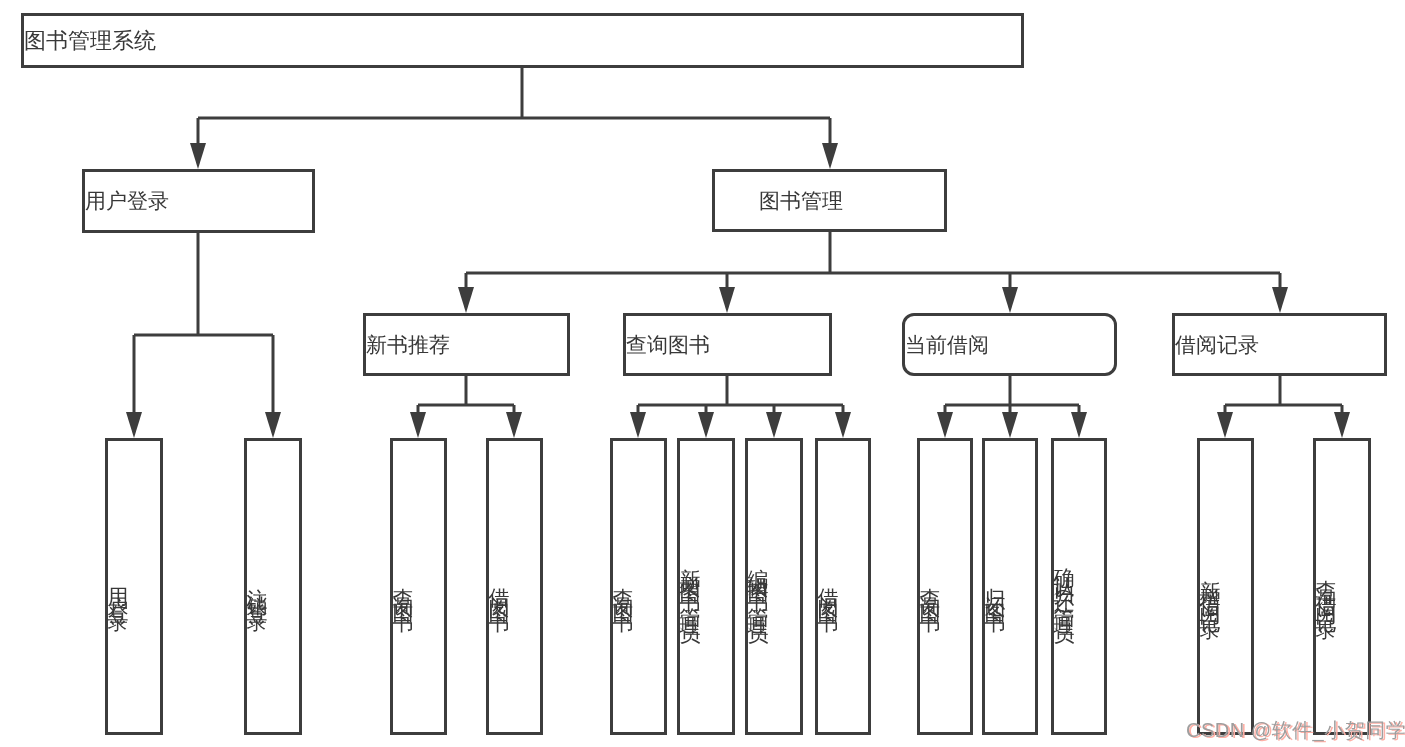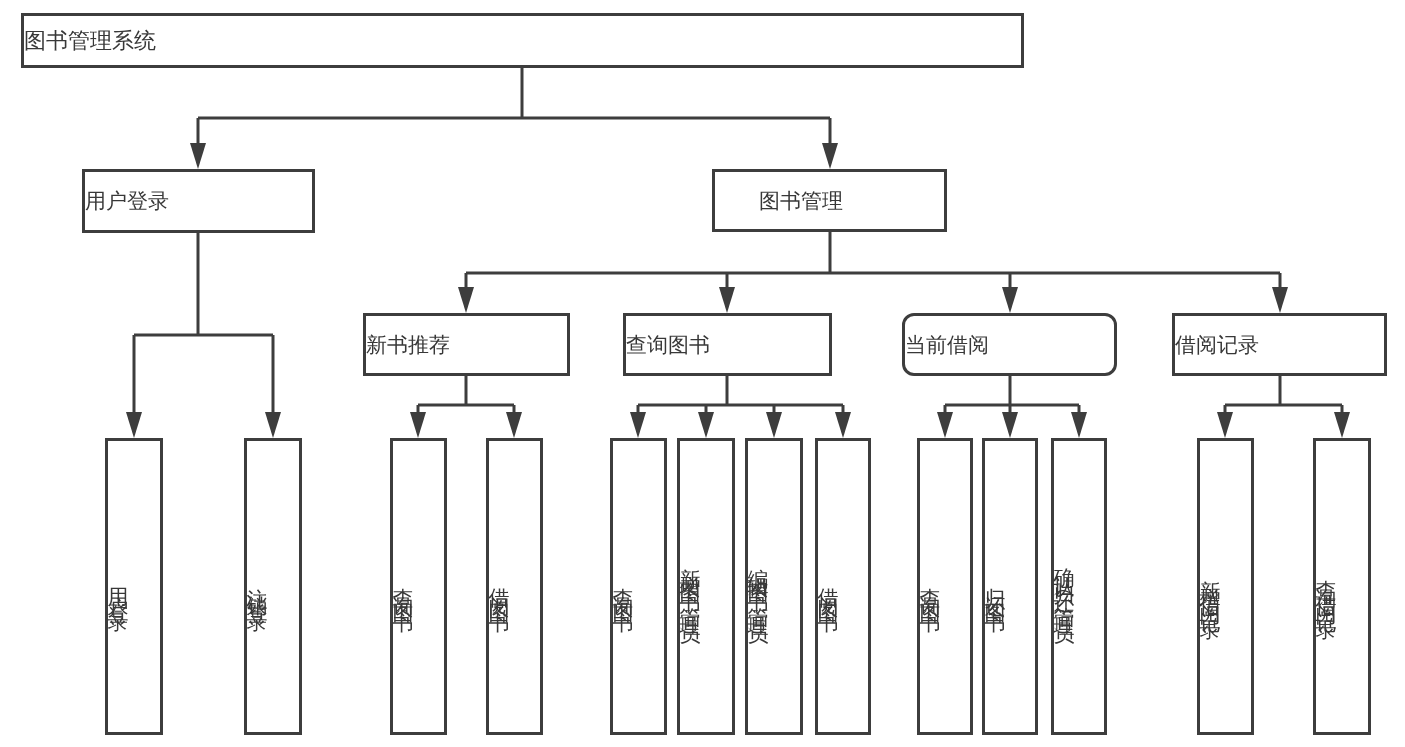--- a/index.html
+++ b/index.html
@@ -176,14 +176,15 @@
     <span>确认归还（管理员）</span>
   </div>
 
   <div class="box leaf" style="left:1197px; top:438px; width:57px; height:297px;">
     <span>新增借阅记录</span>
   </div>
   <div class="box leaf" style="left:1313px; top:438px; width:58px; height:297px;">
     <span>查询借阅记录</span>
   </div>
 
+  <div class="watermark">CSDN @软件_小贺同学</div>
 
 </div>
 
 </body></html>

